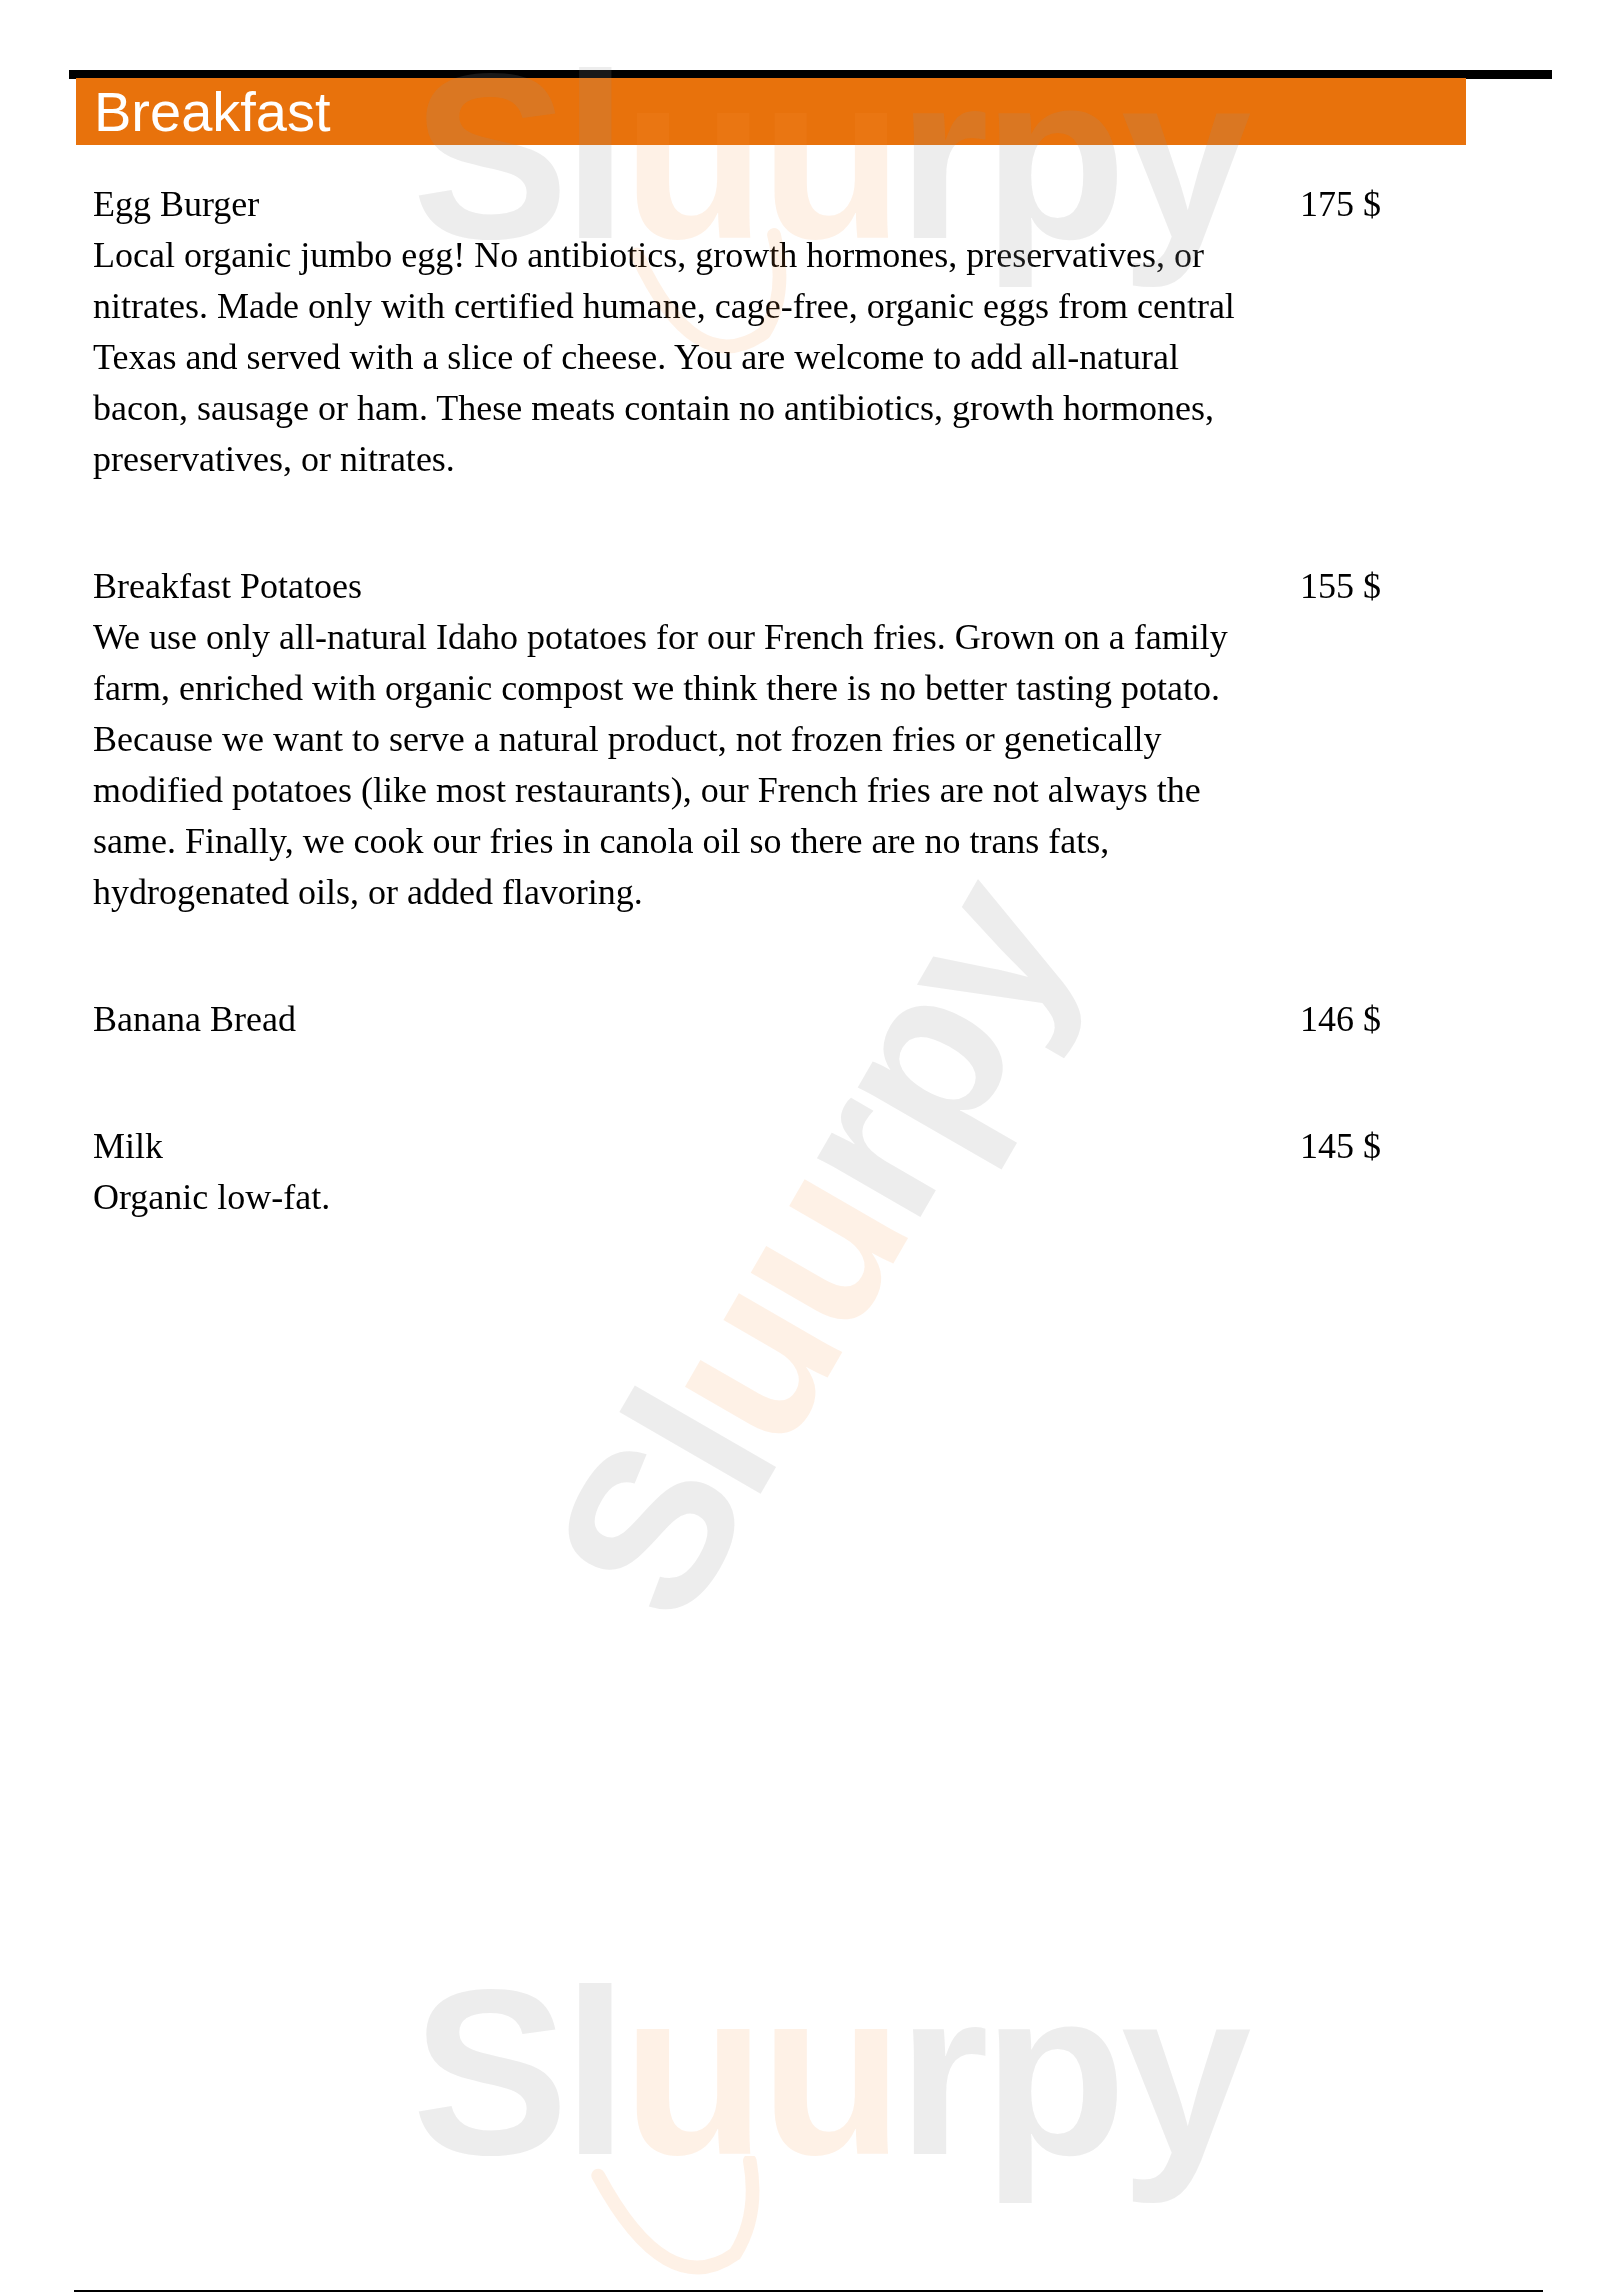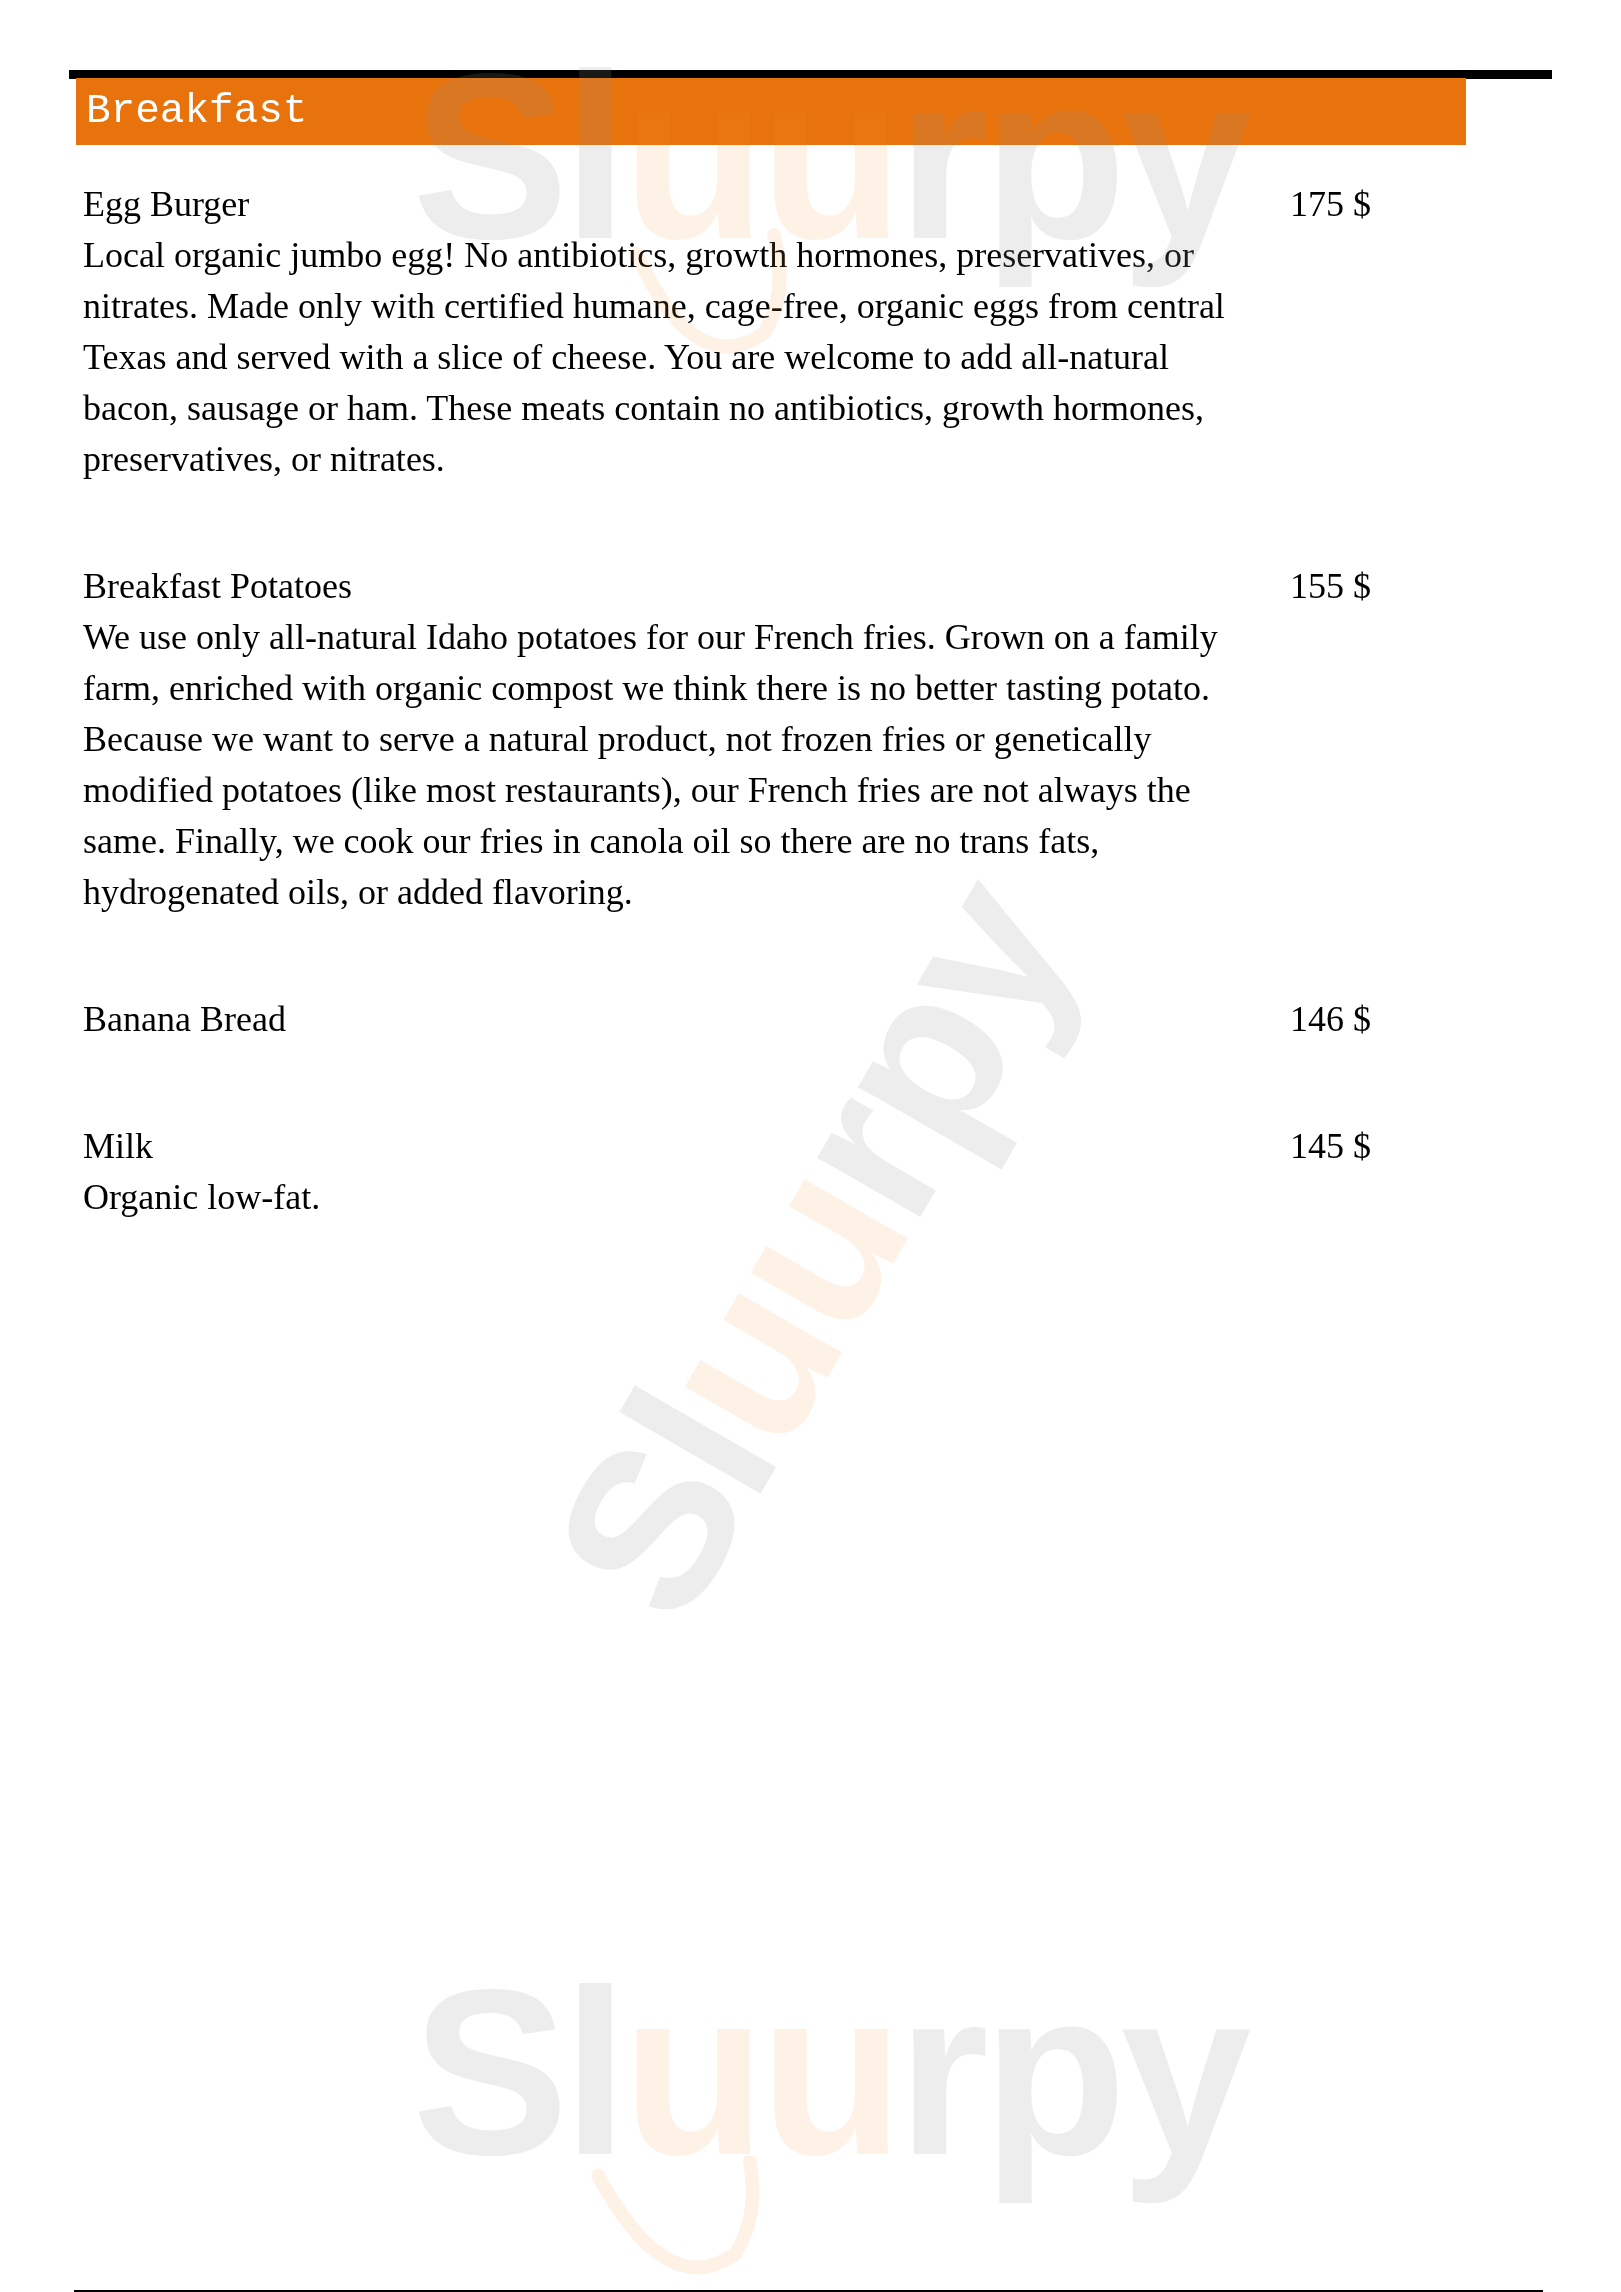--- a/index.html
+++ b/index.html
@@ -8,26 +8,26 @@
   .page { position: absolute; left: 0; top: 0; width: 1621px; height: 2293px; }
 
   .top-rule { position: absolute; left: 69px; top: 70px; width: 1483px; height: 8.8px; background: #000; }
   .bottom-rule { position: absolute; left: 74px; top: 2290px; width: 1469px; height: 2px; background: #000; }
 
   .section-header {
     position: absolute; left: 76px; top: 78px; width: 1390px; height: 67px;
     background: #E8720C;
   }
   .section-title {
-    position: absolute; left: 10px; top: 0; line-height: 67px;
-    font-family: Liberation Mono, monospace; font-size: 41px; color: #ffffff;
+    position: absolute; left: 18px; top: 0; line-height: 67px;
+    font-family: Liberation Sans, sans-serif; font-size: 56px; color: #ffffff;
     white-space: nowrap;
   }
 
-  .menu { position: absolute; left: 83px; top: 179px; width: 1304px; }
+  .menu { position: absolute; left: 93px; top: 179px; width: 1304px; }
   .item { position: relative; margin-bottom: 76px; }
   .item-row { position: relative; }
   .item-name, .item-desc, .item-price {
     font-family: "Liberation Serif", serif; font-size: 36px; line-height: 51px; color: #000;
   }
   .item-name { display: block; }
   .item-desc { width: 1152px; }
   .item-price { position: absolute; left: 1207px; top: 0; white-space: nowrap; }
 
   

